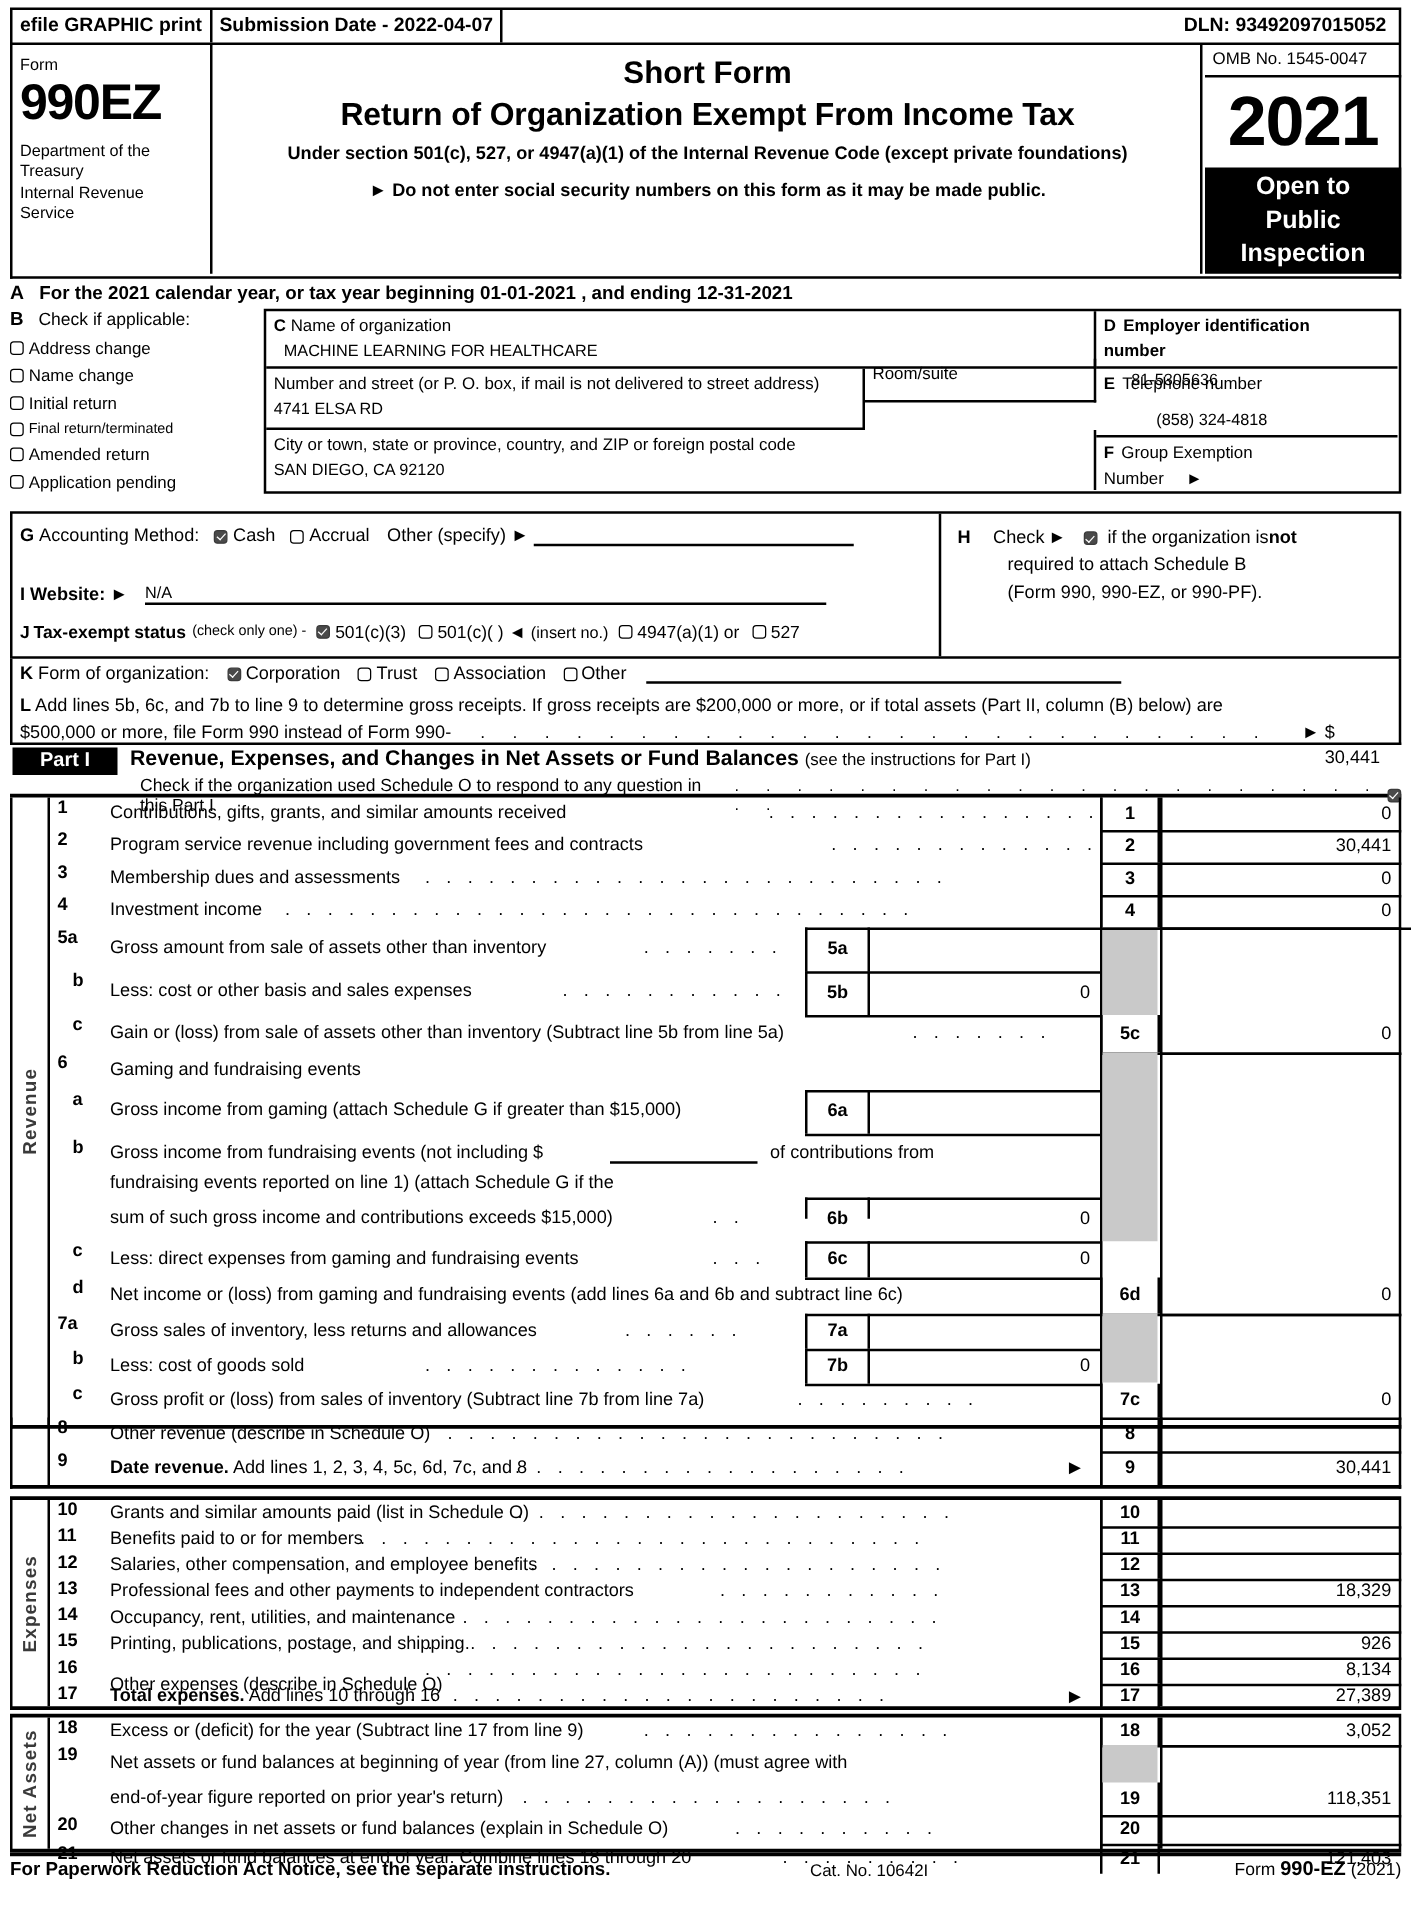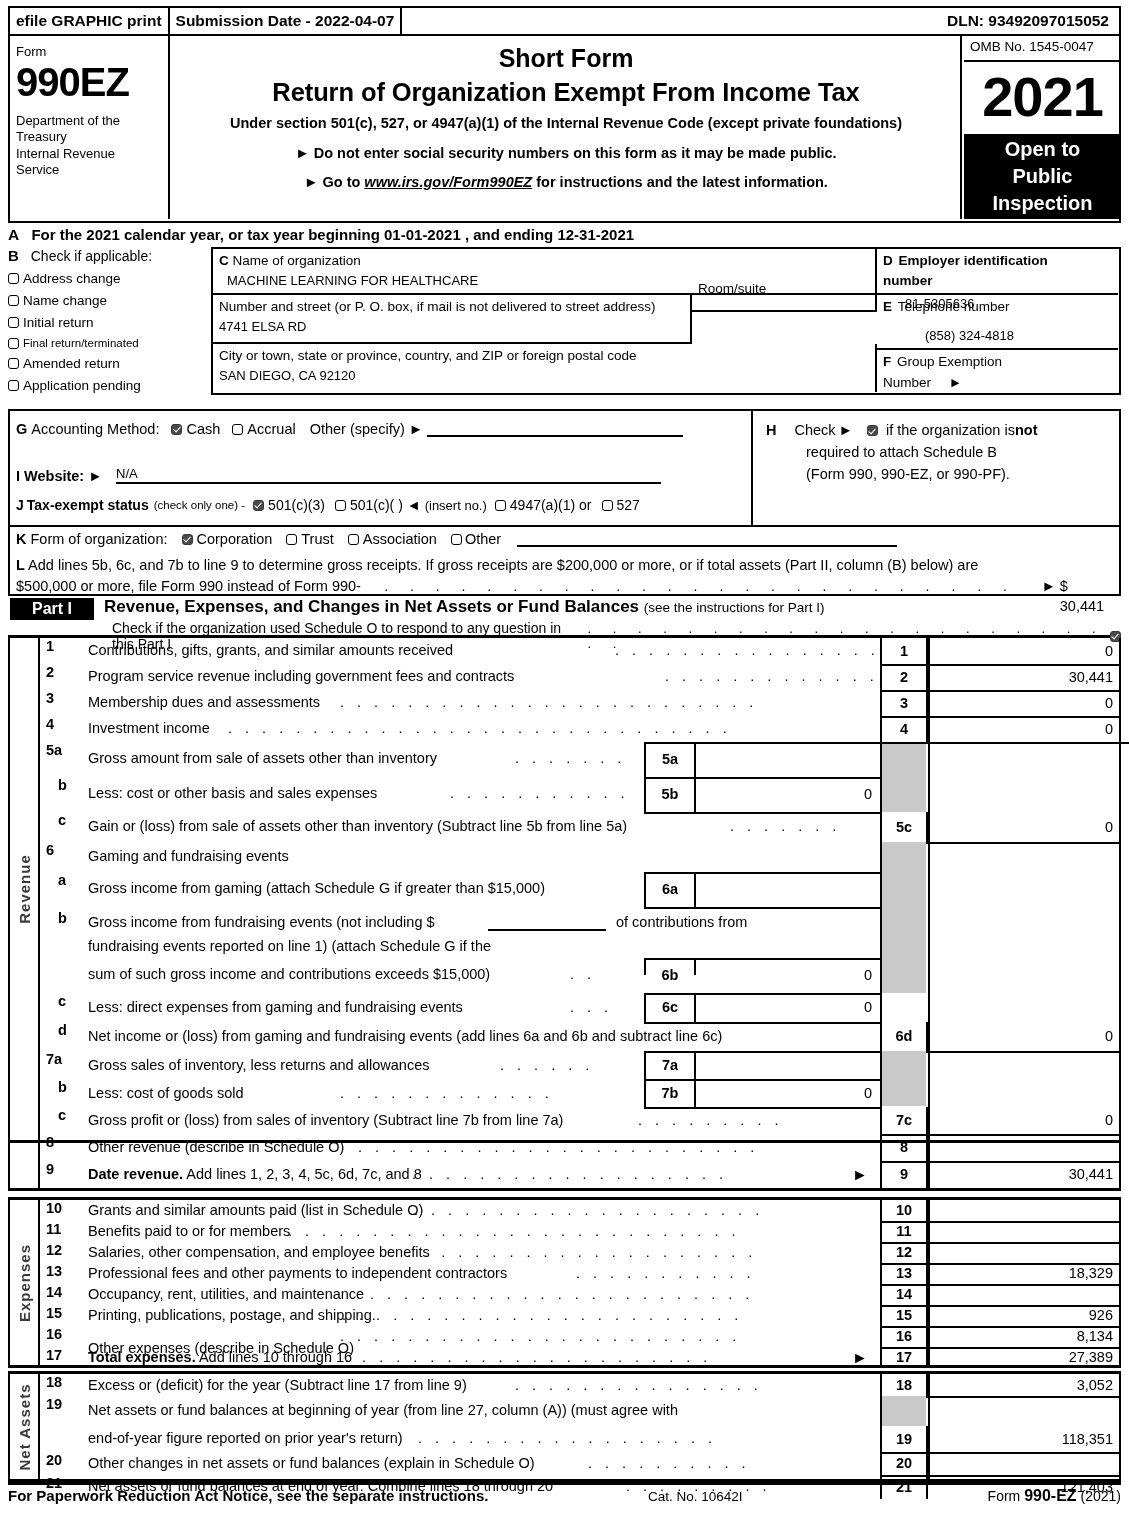--- a/index.html
+++ b/index.html
@@ -125,21 +125,21 @@
     border:solid #fff;
     border-width:0 1.6px 1.6px 0;
     transform:rotate(42deg);
   }
 
   .cell-div{position:absolute;box-sizing:border-box;}
 
   
   #cName{left:0;top:0;width:664px;height:46px;border-bottom:2.5px solid #000;border-right:2.5px solid #000;}
   #cStreet{left:0;top:46px;width:479px;height:49px;border-bottom:2.5px solid #000;border-right:2.5px solid #000;}
-  #cRoom{left:479px;top:28px;width:185px;height:35px;border-bottom:2.5px solid #000;border-right:2.5px solid #000;}
+  #cRoom{left:479px;top:38px;width:185px;height:35px;border-bottom:2.5px solid #000;border-right:2.5px solid #000;}
   #cCity{left:0;top:95px;width:664px;height:48px;border-right:2.5px solid #000;}
   #dEin{left:664px;top:0;width:241px;height:46px;border-bottom:2.5px solid #000;}
   #eTel{left:664px;top:46px;width:241px;height:55px;border-bottom:2.5px solid #000;}
   #fGrp{left:664px;top:101px;width:241px;height:42px;}
   .binner{padding:2px 18px 0 6px;font-size:13.5px;line-height:1.45;}
   .valtxt{font-size:13px;}
 
   
   #ghij{
     left:8px;top:409px;width:1113px;height:118px;
@@ -243,24 +243,20 @@
       <div class="bignum">990EZ</div>
       <div class="dept">Department of the<br>Treasury<br>Internal Revenue<br>Service</div>
     </div>
     <div id="mast-mid" class="abs">
       <div class="t1">Short Form</div>
       <div class="t2">Return of Organization Exempt From Income Tax</div>
       <div class="t3">Under section 501(c), 527, or 4947(a)(1) of the Internal Revenue Code (except private foundations)</div>
       <div class="bullet">
         <span>►</span>
         <span>Do not enter social security numbers on this form as it may be made public.</span>
-      </div>
-      <div class="bullet2">
-        <span>►</span>
-        <span>Go to </span><span class="lnk">www.irs.gov/Form990EZ</span><span> for instructions and the latest information.</span>
       </div>
     </div>
     <div id="mast-right" class="abs">
       <div id="omb">OMB No. 1545-0047</div>
       <div id="yearbox">2021</div>
       <div id="openbox">
         <div>Open to</div>
         <div>Public</div>
         <div>Inspection</div>
       </div>

